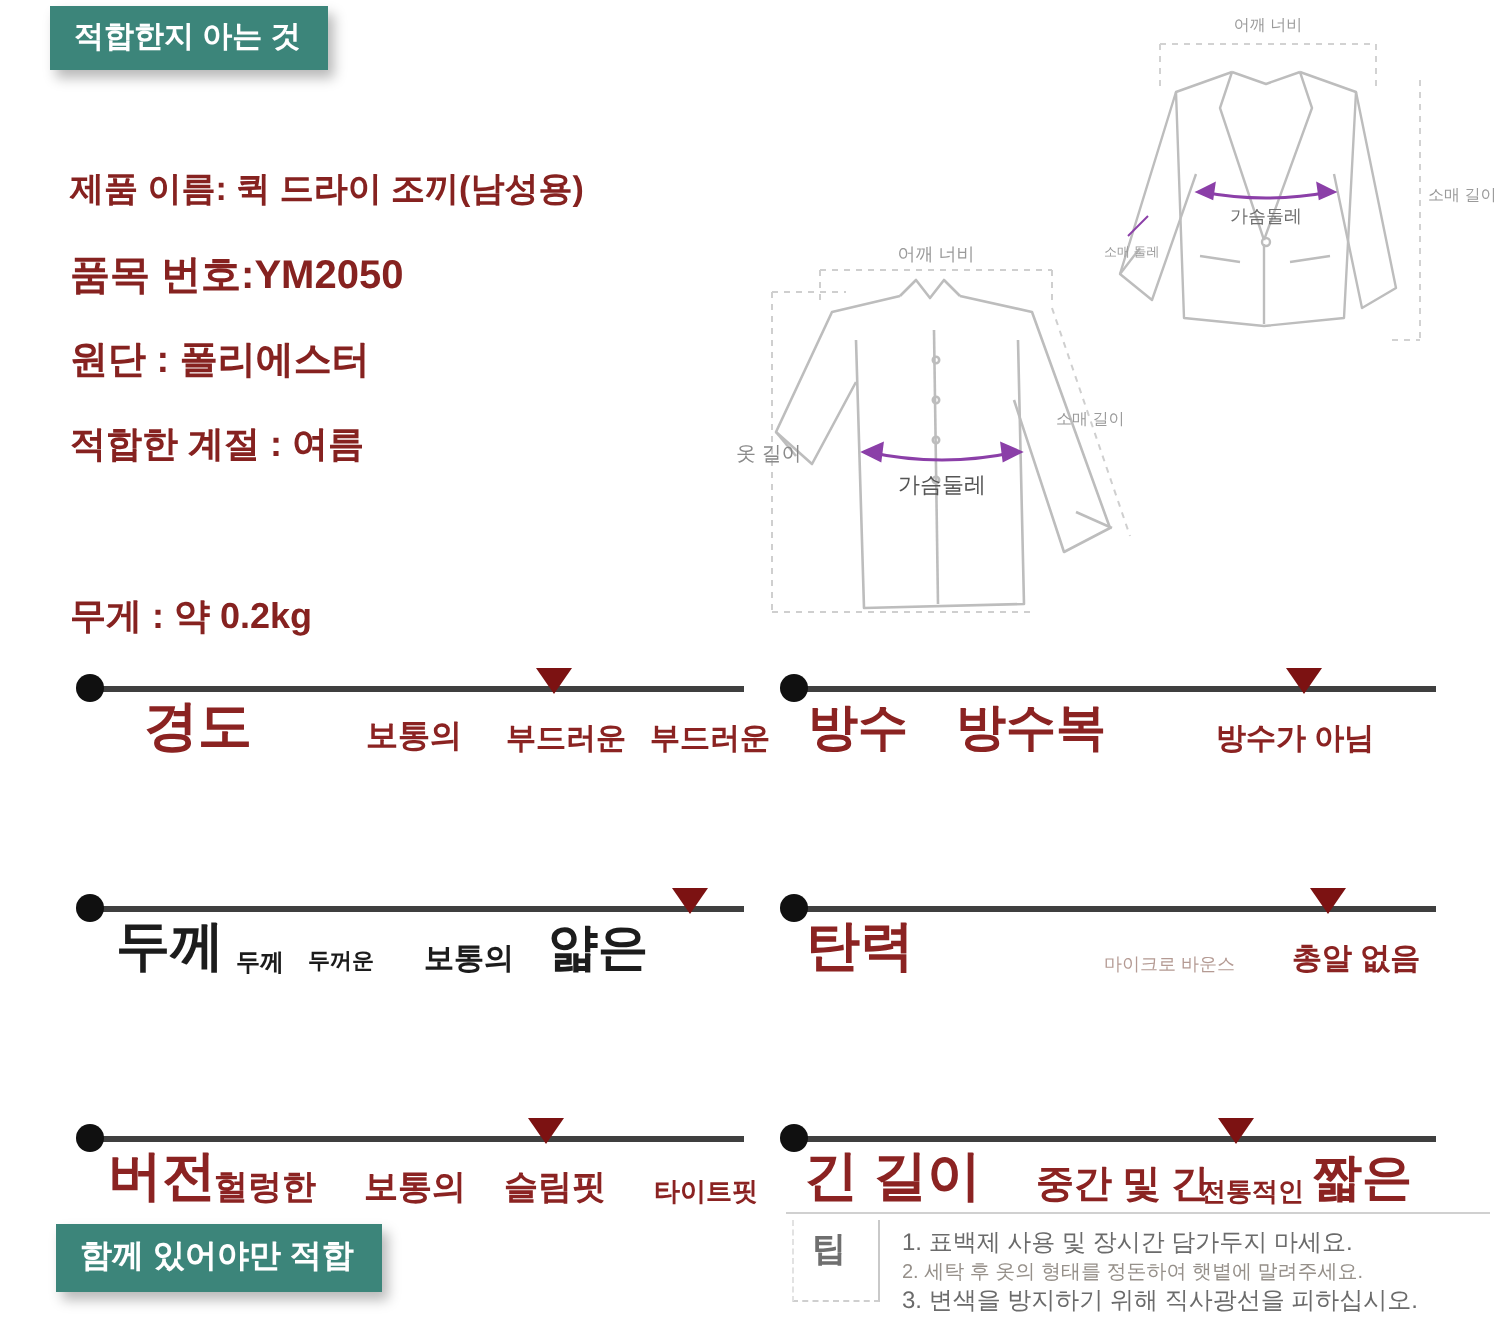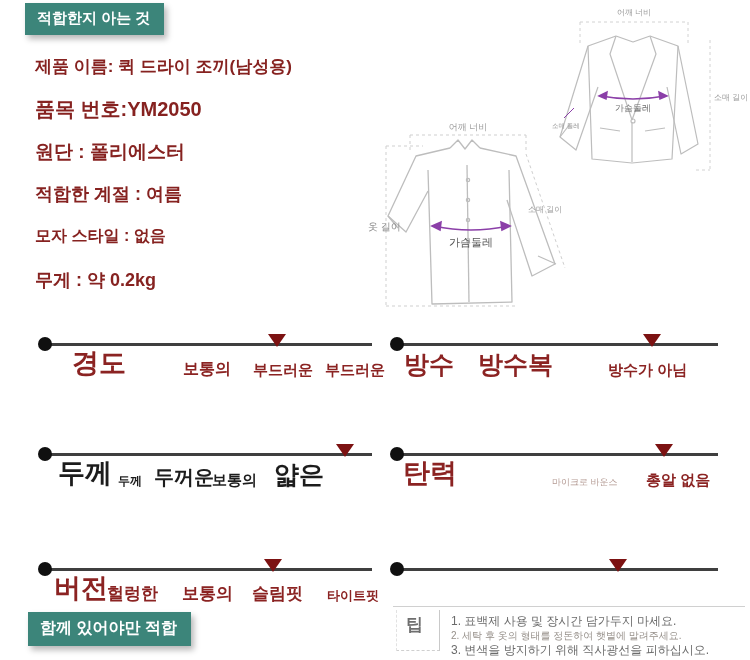--- a/index.html
+++ b/index.html
@@ -4,21 +4,21 @@
 <style>
   html,body{margin:0;padding:0;background:#fff;}
   .page{position:relative;width:750px;height:660px;background:#fff;overflow:hidden;
         font-family:"Liberation Sans","DejaVu Sans",sans-serif;text-align:right;}
   
   .badge{position:absolute;background:#3c857a;color:#fff;font-weight:700;
          padding:6px 14px 7px 12px;box-shadow:3px 4px 6px rgba(0,0,0,.28);}
   .badge-top{left:25px;top:3px;font-size:15px;}
   .badge-bottom{left:28px;top:612px;font-size:16px;}
   
-  .pinfo{position:absolute;left:35px;color:#862220;font-weight:700;white-space:nowrap;}
+  .pinfo{position:absolute;left:35px;color:#862220;font-weight:700;white-space:nowrap;margin-top:28px;}
   
   .srow{position:absolute;height:46px;}
   .s-line{position:absolute;left:0;right:0;top:10px;height:3px;background:#3f3f3f;}
   .s-dot{position:absolute;left:-2px;top:4px;width:14px;height:14px;border-radius:50%;background:#101010;}
   .s-marker{position:absolute;top:1px;width:0;height:0;margin-left:-9px;
             border-left:9px solid transparent;border-right:9px solid transparent;
             border-top:13px solid #7c1212;}
   .s-labels{position:absolute;left:0;right:0;top:14px;height:30px;}
   .s-label{position:absolute;bottom:0;font-weight:700;white-space:nowrap;line-height:1;}
   .red{color:#8b2322;} .blk{color:#1c1c1c;}
@@ -36,21 +36,20 @@
 <div class="page">
 
   <div class="badge badge-top">
     <span>적합한지 아는 것</span>
   </div>
 
   <div class="pinfo" style="top:55px;font-size:17px;">제품 이름: 퀵 드라이 조끼(남성용)</div>
   <div class="pinfo" style="top:96px;font-size:20px;">품목 번호:YM2050</div>
   <div class="pinfo" style="top:139px;font-size:19px;">원단 : 폴리에스터</div>
   <div class="pinfo" style="top:182px;font-size:18px;">적합한 계절 : 여름</div>
-  <div class="pinfo" style="top:226px;font-size:16px;">모자 스타일 : 없음</div>
   <div class="pinfo" style="top:268px;font-size:18px;">무게 : 약 0.2kg</div>
 
   <svg width="205" height="195" viewBox="0 0 205 195" style="position:absolute;left:368px;top:118px;">
     <g stroke="#cfcfcf" stroke-width="1" stroke-dasharray="3,3" fill="none">
       <path d="M42,17 H158"></path>
         <path d="M42,17 V34"></path>
         <path d="M158,17 V34"></path>
       <path d="M18,28 V188"></path>
         <path d="M18,188 H150"></path>
         <path d="M18,28 H55"></path>
@@ -136,21 +135,21 @@
     </div>
   </div>
 
   <div class="srow" style="left:40px;top:443px;width:332px;">
     <div class="s-line"></div>
     <div class="s-dot"></div>
     <div class="s-marker" style="left:305px;"></div>
     <div class="s-labels">
       <span class="s-label blk" style="left:18px;font-size:27px;">두께</span>
       <span class="s-label blk" style="left:78px;font-size:12px;">두께</span>
-      <span class="s-label blk" style="left:114px;font-size:20px;margin-top:44px;">두꺼운</span>
+      <span class="s-label blk" style="left:114px;font-size:11px;margin-top:44px;">두꺼운</span>
       <span class="s-label blk" style="left:172px;font-size:15px;">보통의</span>
       <span class="s-label blk" style="left:234px;font-size:25px;">얇은</span>
     </div>
   </div>
 
   <div class="srow" style="left:392px;top:443px;width:326px;">
     <div class="s-line"></div>
     <div class="s-dot"></div>
     <div class="s-marker" style="left:272px;"></div>
     <div class="s-labels">
@@ -170,20 +169,26 @@
       <span class="s-label red" style="left:142px;font-size:17px;">보통의</span>
       <span class="s-label red" style="left:212px;font-size:17px;">슬림핏</span>
       <span class="s-label red" style="left:287px;font-size:13px;margin-top:33px;">타이트핏</span>
     </div>
   </div>
 
   <div class="srow" style="left:392px;top:558px;width:326px;">
     <div class="s-line"></div>
     <div class="s-dot"></div>
     <div class="s-marker" style="left:226px;"></div>
+    <div class="s-labels">
+      <span class="s-label red" style="left:10px;font-size:27px;">긴 길이</span>
+      <span class="s-label red" style="left:126px;font-size:19px;">중간 및 긴</span>
+      <span class="s-label red" style="left:208px;font-size:13px;">전통적인</span>
+      <span class="s-label red" style="left:264px;font-size:25px;">짧은</span>
+    </div>
   </div>
 
   <div class="badge badge-bottom">
     <span>함께 있어야만 적합</span>
   </div>
 
   <div class="tipwrap">
     <div class="tip-cell">
       <div class="tip-title">팁</div>
     </div>

